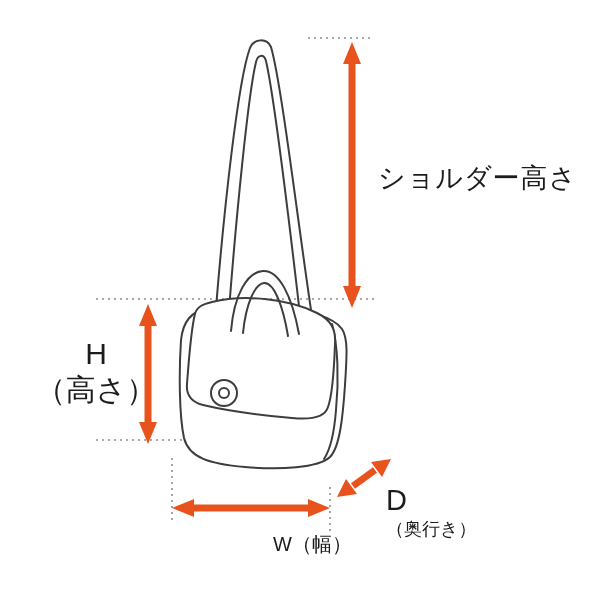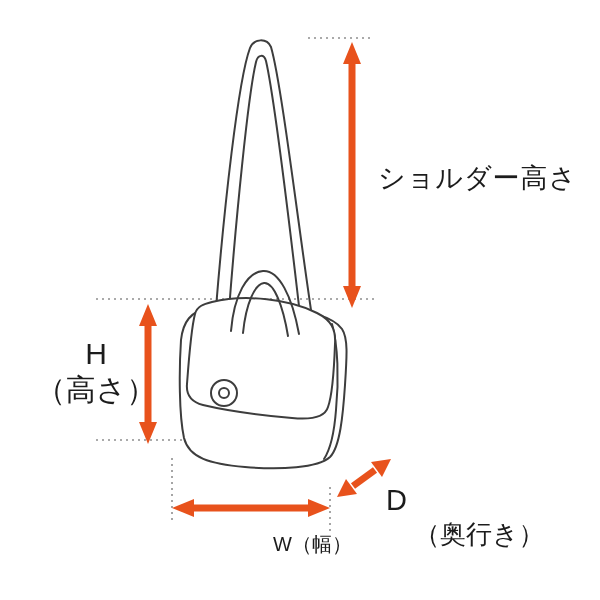--- a/index.html
+++ b/index.html
@@ -79,21 +79,21 @@
     width: 202px;
     text-align: right;
     font-size: 20px;
   }
   .label-depth {
     left: 386px;
     top: 482px;
     line-height: 1.25;
   }
   .label-depth .letter { font-size: 29px; display: block; }
-  .label-depth .name   { font-size: 26px; display: block; margin-left: 28px; }
+  .label-depth .name   { font-size: 18px; display: block; }
 </style>
 </head>
 <body>
 
 <div class="stage">
 
   <svg width="600" height="600" viewBox="0 0 600 600">
 
     <g>
       <line class="guide" x1="308" y1="38" x2="374" y2="38"></line>

